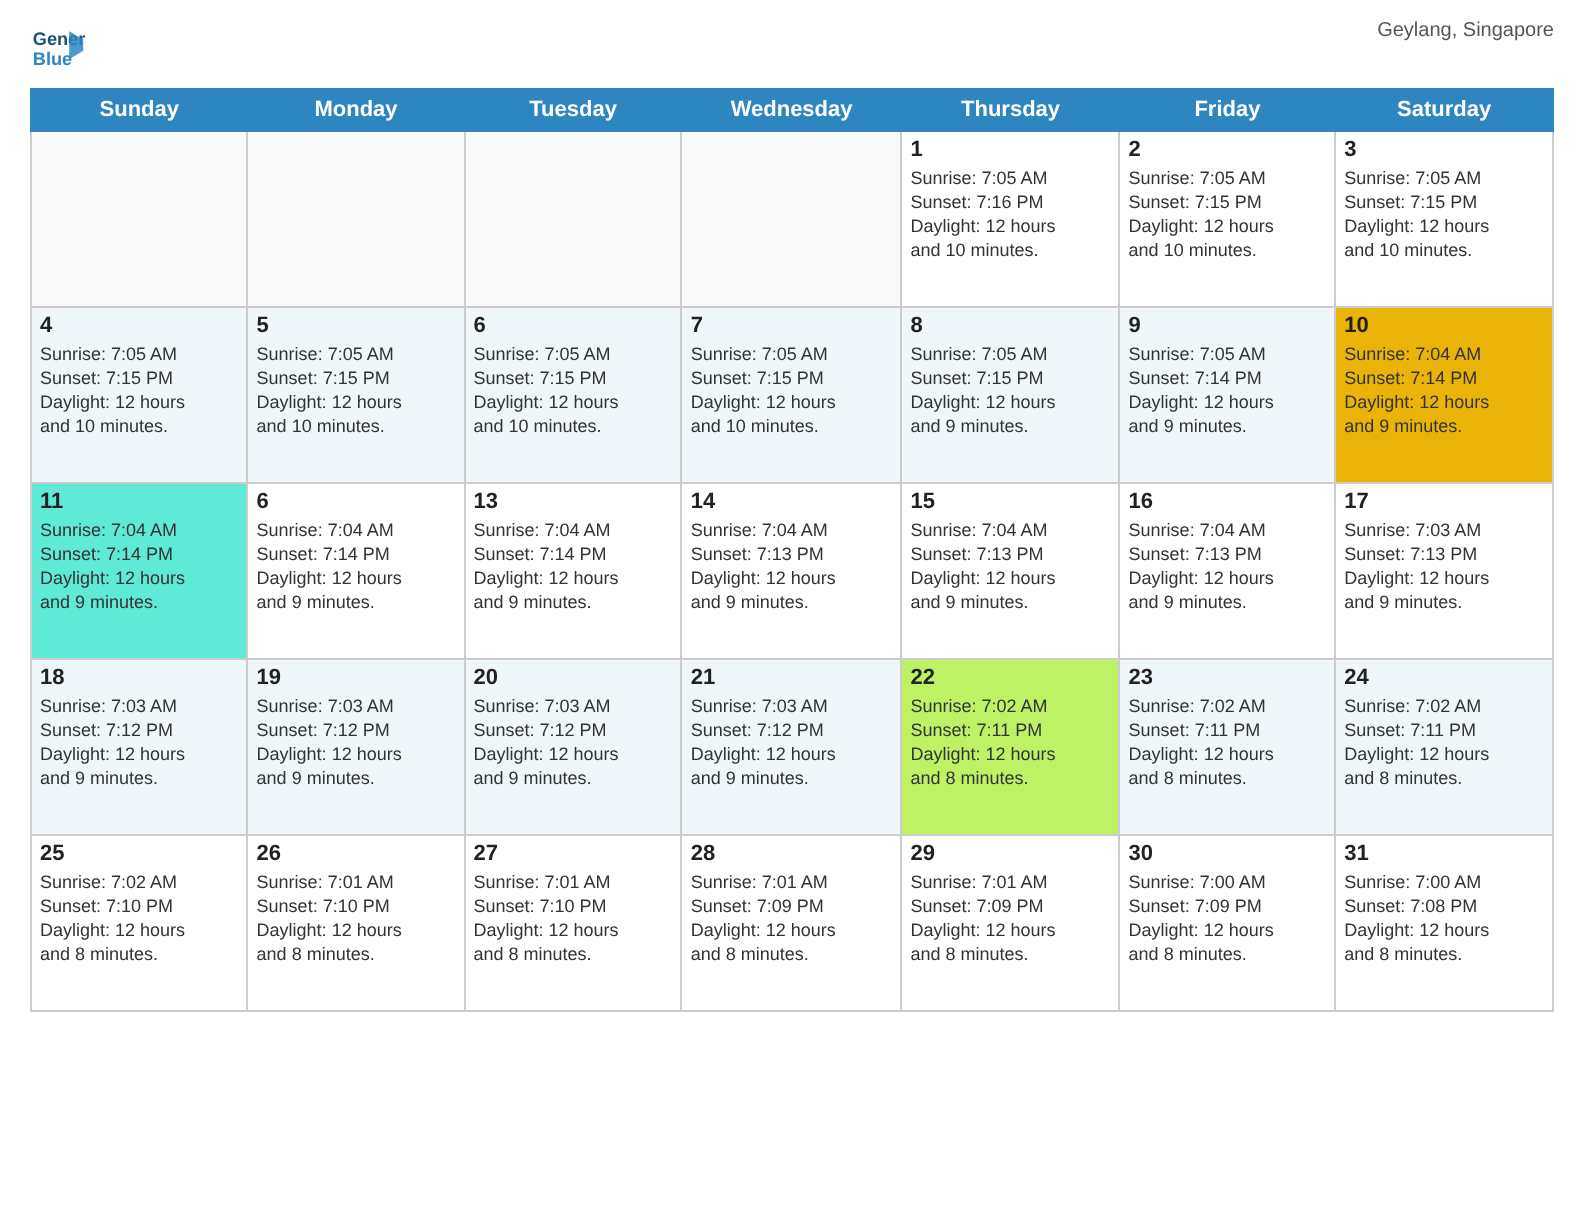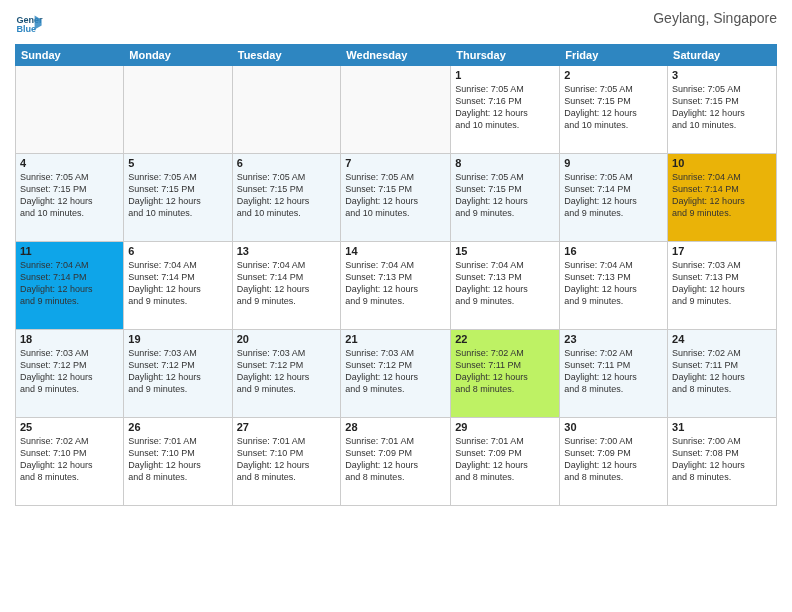--- a/index.html
+++ b/index.html
@@ -33,32 +33,32 @@
     .title-section {
       text-align: right;
     }
     .month-title {
       font-size: 32px;
       font-weight: bold;
       color: #333;
       line-height: 1.1;
     }
     .subtitle {
-      font-size: 14px;
+      font-size: 10px;
       color: #555;
     }
     .calendar {
       width: 100%;
       border-collapse: collapse;
       font-size: 9.5px;
     }
     .calendar th {
       background-color: #2e86c1;
       color: white;
-      text-align: left;
+      text-align: center;
       padding: 4px 5px;
       font-size: 11px;
       font-weight: bold;
       border: 1px solid #2e86c1;
     }
     .calendar td {
       border: 1px solid #ccc;
       vertical-align: top;
       padding: 3px 4px;
       width: 113px;
@@ -191,21 +191,21 @@
           </td>
           <td style="background-color: #eab308;">
             <span class="day-num">10</span>
             <div class="day-info" style="white-space: pre-line;">Sunrise: 7:04 AM
 Sunset: 7:14 PM
 Daylight: 12 hours
 and 9 minutes.</div>
           </td>
         </tr>
         <tr>
-          <td style="background-color: #0ea5e9;">
+          <td style="background-color: #5eead4;">
             <span class="day-num">11</span>
             <div class="day-info" style="white-space: pre-line;">Sunrise: 7:04 AM
 Sunset: 7:14 PM
 Daylight: 12 hours
 and 9 minutes.</div>
           </td>
           <td style="background-color: rgb(255, 255, 255);">
             <span class="day-num">6</span>
             <div class="day-info" style="white-space: pre-line;">Sunrise: 7:04 AM
 Sunset: 7:14 PM

